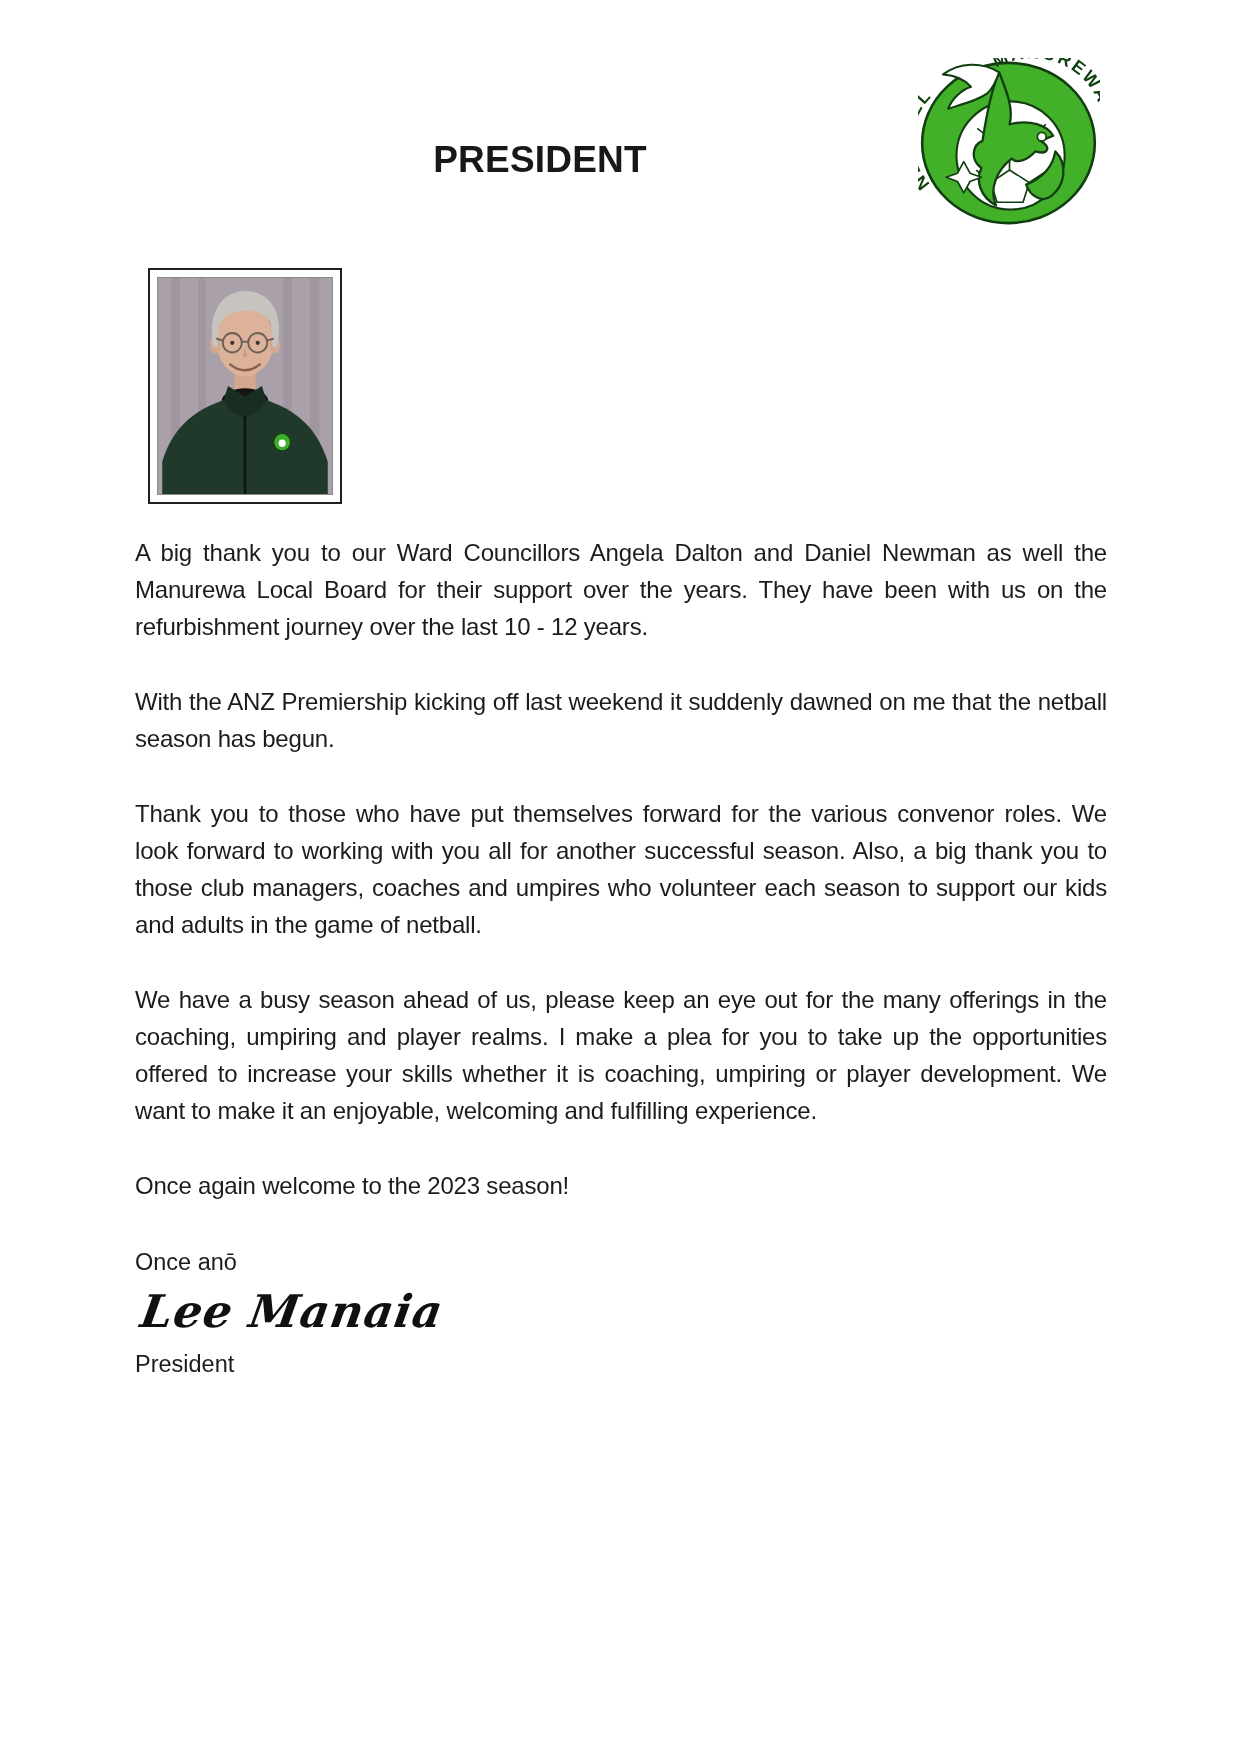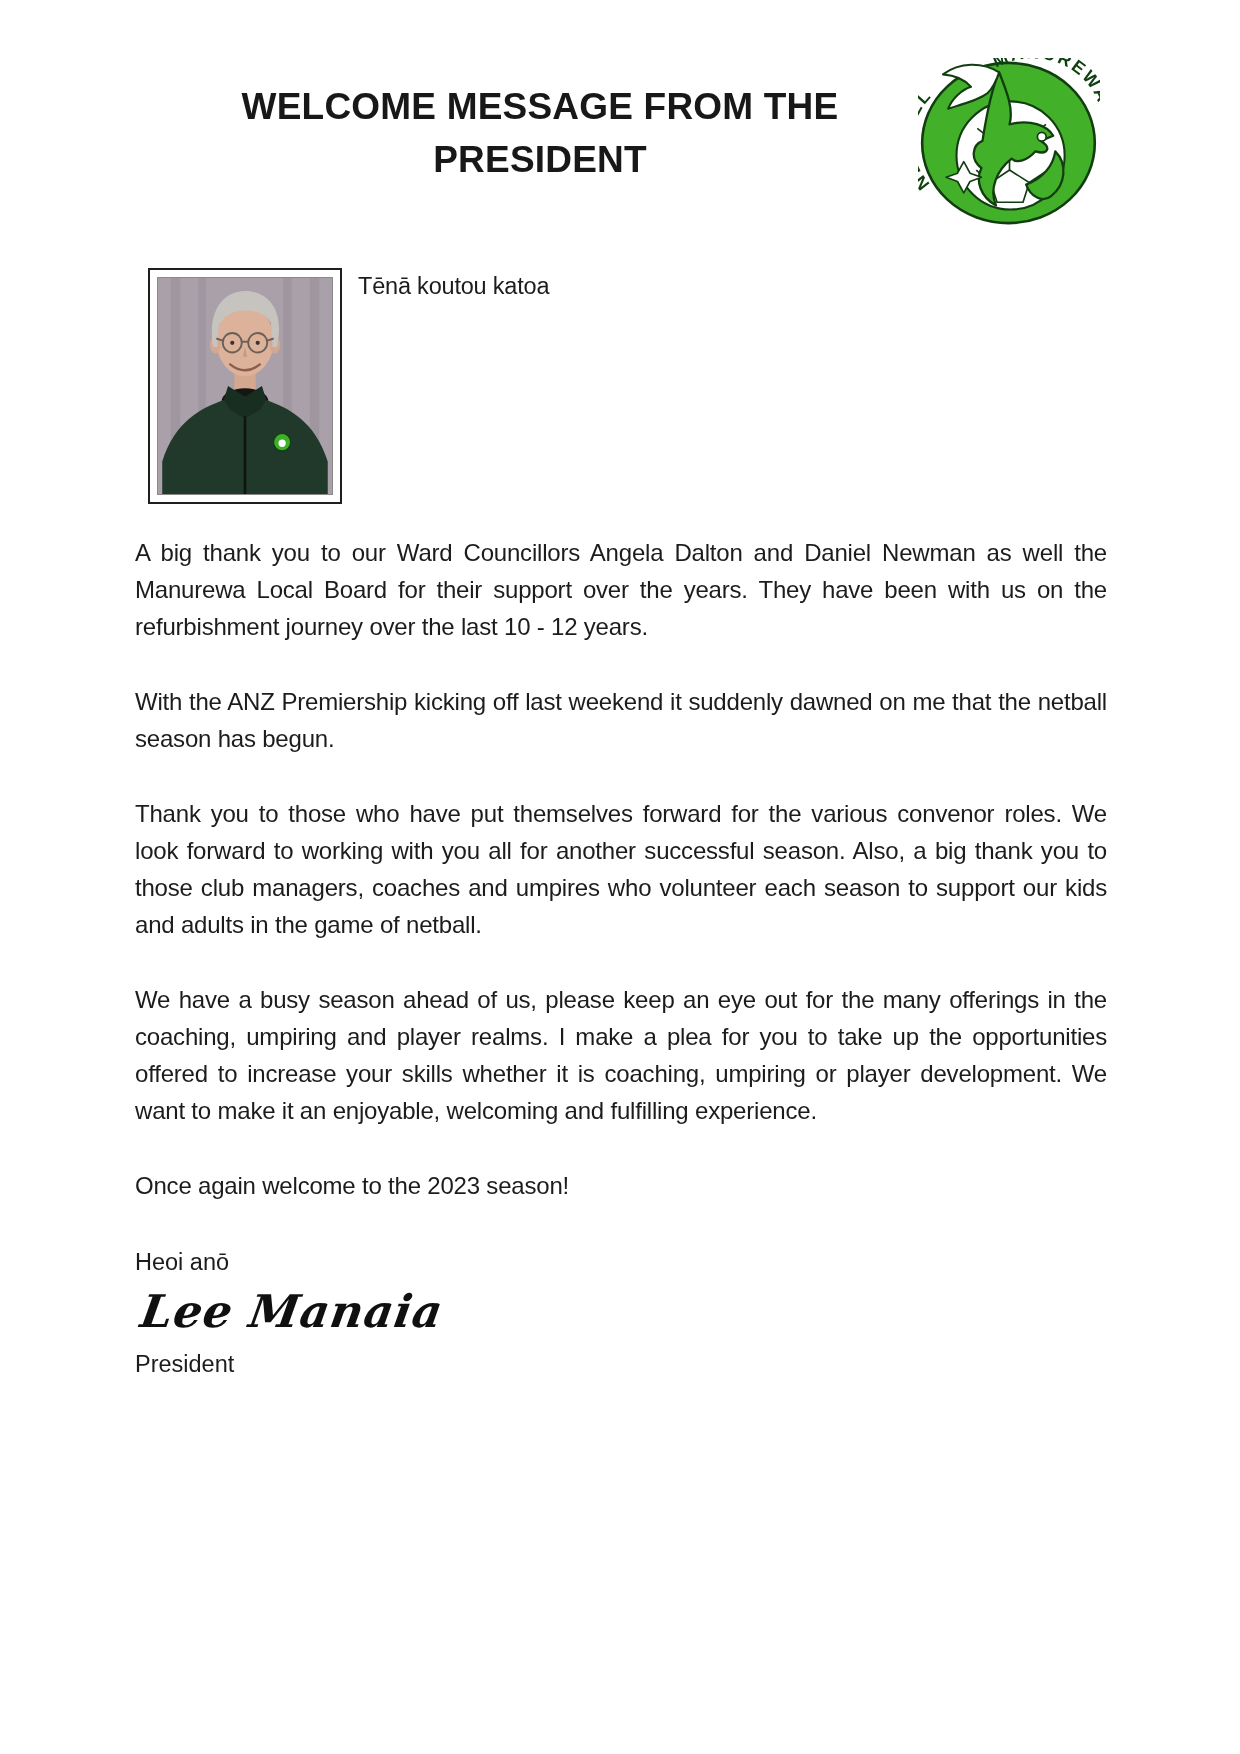--- a/index.html
+++ b/index.html
@@ -63,21 +63,21 @@
   }
   .role { margin:6px 0 0; font-size:23.5px; line-height:37px; }
 </style>
 </head>
 <body>
 
 <div class="page">
 
   <div class="header">
     <h1 class="title">
-      <span>WELCOME MESSAGE FROM THE</span><br>
+      <br>
       <span>PRESIDENT</span>
     </h1>
 
     <div class="logo-wrap">
       <svg viewBox="0 0 175 160" aria-hidden="true">
 
         <ellipse cx="87" cy="80" rx="83" ry="77" stroke="#123d10" stroke-width="2.5" fill="#43b02a"></ellipse>
 
         <circle cx="89" cy="92" r="52" fill="#ffffff" stroke="#123d10" stroke-width="2"></circle>
 
@@ -176,31 +176,30 @@
 
         <circle cx="70" cy="60" r="2" fill="#3c342e"></circle>
         <circle cx="94" cy="60" r="2" fill="#3c342e"></circle>
 
         <path d="M82,64 L80,73 L84,73 Z" fill="#c79a82"></path>
         <path d="M68,80 Q 82,91 96,80" stroke="#8a5d4d" stroke-width="2.2" fill="none" stroke-linecap="round"></path>
       </svg>
     </div>
 
     <div class="intro-text">
-      <p class="greeting">Tēnā koutou katoa</p>
     </div>
   </div>
 
   <div class="bodytext">
     <p class="just">A big thank you to our Ward Councillors Angela Dalton and Daniel Newman as well the Manurewa Local Board for their support over the years.  They have been with us on the refurbishment journey over the last 10 - 12 years.</p>
     <p class="just">With the ANZ Premiership kicking off last weekend it suddenly dawned on me that the netball season has begun.</p>
     <p class="just">Thank you to those who have put themselves forward for the various convenor roles.  We look forward to working with you all for another successful season.  Also, a big thank you to those club managers, coaches and umpires who volunteer each season to support our kids and adults in the game of netball.</p>
     <p class="just">We have a busy season ahead of us, please keep an eye out for the many offerings in the coaching, umpiring and player realms. I make a plea for you to take up the opportunities offered to increase your skills whether it is coaching, umpiring or player development. We want to make it an enjoyable, welcoming and fulfilling experience.</p>
     <p>Once again welcome to the 2023 season!</p>
   </div>
 
   <div class="signoff">
-    <p class="closing">Heoi anō</p>
+    <p class="closing">Once anō</p>
     <div class="signature">Lee Manaia</div>
     <p class="role">President</p>
   </div>
 
 </div>
 
 </body></html>

